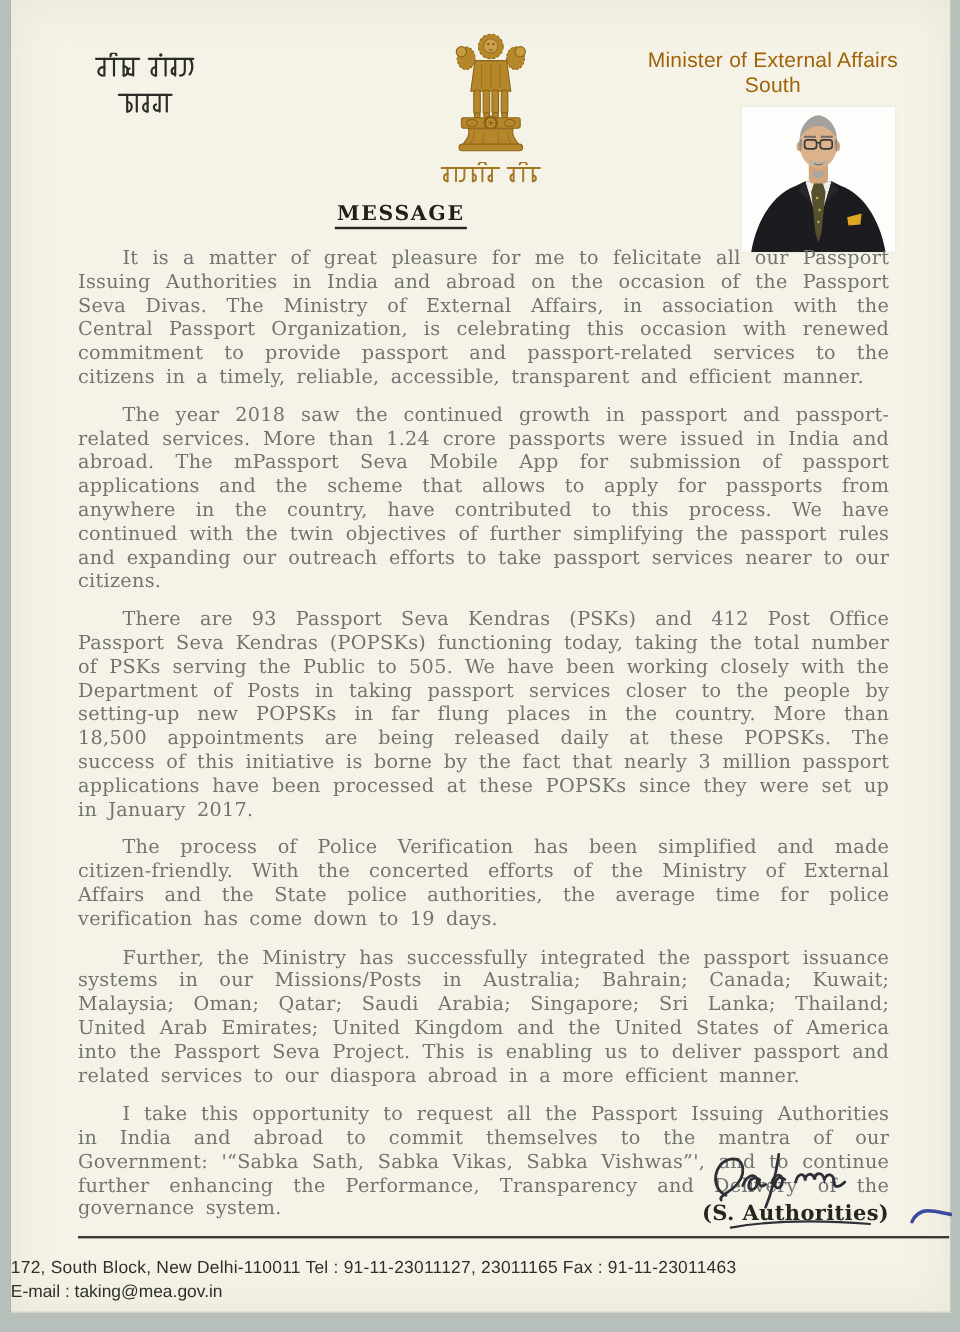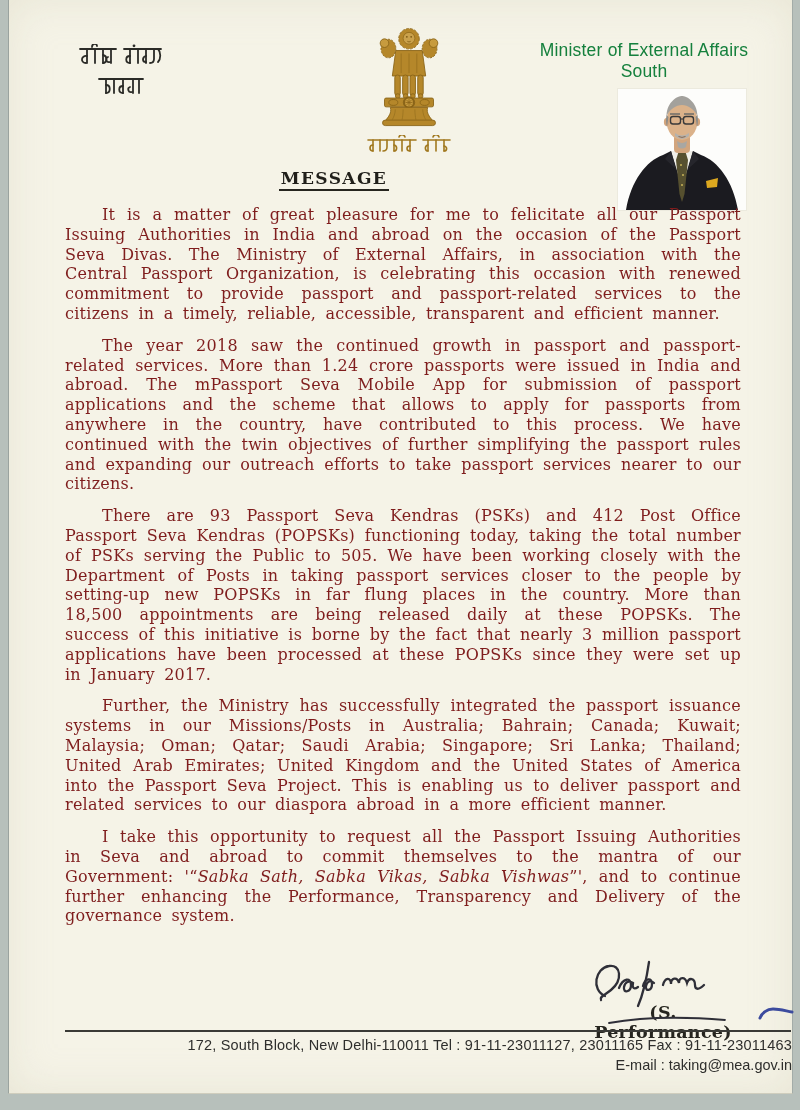--- a/index.html
+++ b/index.html
@@ -9,42 +9,42 @@
   .paper{position:absolute;left:8px;top:0;width:783px;height:1093px;
          background:#f5f3e7;border-left:1px solid #9aa39f;border-right:1px solid #a3aca8;
          border-bottom:1px solid #cfcdbd;box-shadow:inset 0 0 40px rgba(210,205,180,.35);}
   
   .hindi-left{position:absolute;left:62px;top:44px;width:100px;text-align:center;}
   .hindi-left svg{display:block;margin:0 auto;}
   .emblem{position:absolute;left:332px;top:24px;width:136px;text-align:center;}
   .emblem svg{display:block;margin:0 auto;}
   .right-head{position:absolute;left:515px;top:40px;width:240px;text-align:center;
               font-family:"Liberation Sans","DejaVu Sans",sans-serif;
-              font-size:17.5px;line-height:21px;color:#15803d;letter-spacing:.2px;}
+              font-size:17.5px;line-height:21px;color:#a16207;letter-spacing:.2px;}
   .photo{position:absolute;left:609px;top:89px;width:128px;height:121px;background:#fdfdfb;
          box-shadow:0 0 0 1px #eceade;}
   
   .title-wrap{position:absolute;left:0;top:168px;width:624px;text-align:center;}
   .title{display:inline-block;transform:translateX(13px);font-weight:bold;font-size:17px;
          letter-spacing:1.4px;color:#201f1a;border-bottom:2.2px solid #26251f;padding:0 2px 1px 2px;}
   
-  .body{position:absolute;left:56px;top:205px;width:676px;color:#7f1d1d;}
+  .body{position:absolute;left:56px;top:205px;width:676px;color:#737373;}
   .body p{margin:0 0 12px 0;text-indent:37px;text-align:justify;font-size:16px;
           line-height:19.8px;letter-spacing:.25px;word-spacing:4px;}
-  .it{font-style:italic;}
+  .it{}
   
   .sig{position:absolute;left:578px;top:958px;}
   .sig-name{position:absolute;left:570px;top:1002px;width:168px;text-align:center;
             font-weight:bold;font-size:17.5px;color:#26251f;letter-spacing:.3px;}
   .sig-strike{position:absolute;left:28px;top:10px;width:120px;height:16px;pointer-events:none;}
   .bluemark{position:absolute;left:748px;top:1005px;}
   
   .rule{position:absolute;left:56px;top:1030px;width:726px;border-top:2px solid #3a3a36;}
-  .footer-line{position:absolute;left:0;width:783px;text-align:right;
-               font-family:"Liberation Sans","DejaVu Sans",sans-serif;color:#2e2e2c;}
+  .footer-line{position:absolute;left:0;width:783px;text-align:left;
+               font-family:"Liberation Sans","DejaVu Sans",sans-serif;color:#2e2e2c;margin-top:12px;}
   .f1{top:1037px;font-size:14.5px;letter-spacing:.2px;}
   .f2{top:1057px;font-size:14.5px;}
 </style>
 </head>
 <body>
 
 <div class="scan">
   <div class="paper">
 
     <div class="hindi-left">
@@ -175,35 +175,36 @@
     </div>
 
     <div class="title-wrap">
       <span class="title">MESSAGE</span>
     </div>
 
     <div class="body">
       <p>It is a matter of great pleasure for me to felicitate all our Passport Issuing Authorities in India and abroad on the occasion of the Passport Seva Divas. The Ministry of External Affairs, in association with the Central Passport Organization, is celebrating this occasion with renewed commitment to provide passport and passport-related services to the citizens in a timely, reliable, accessible, transparent and efficient manner.</p>
       <p>The year 2018 saw the continued growth in passport and passport-related services. More than 1.24 crore passports were issued in India and abroad. The mPassport Seva Mobile App for submission of passport applications and the scheme that allows to apply for passports from anywhere in the country, have contributed to this process. We have continued with the twin objectives of further simplifying the passport rules and expanding our outreach efforts to take passport services nearer to our citizens.</p>
       <p>There are 93 Passport Seva Kendras (PSKs) and 412 Post Office Passport Seva Kendras (POPSKs) functioning today, taking the total number of PSKs serving the Public to 505. We have been working closely with the Department of Posts in taking passport services closer to the people by setting-up new POPSKs in far flung places in the country. More than 18,500 appointments are being released daily at these POPSKs. The success of this initiative is borne by the fact that nearly 3 million passport applications have been processed at these POPSKs since they were set up in January 2017.</p>
+      <p>The process of Police Verification has been simplified and made citizen-friendly. With the concerted efforts of the Ministry of External Affairs and the State police authorities, the average time for police verification has come down to 19 days.</p>
       <p>Further, the Ministry has successfully integrated the passport issuance systems in our Missions/Posts in Australia; Bahrain; Canada; Kuwait; Malaysia; Oman; Qatar; Saudi Arabia; Singapore; Sri Lanka; Thailand; United Arab Emirates; United Kingdom and the United States of America into the Passport Seva Project. This is enabling us to deliver passport and related services to our diaspora abroad in a more efficient manner.</p>
-      <p><span>I take this opportunity to request all the Passport Issuing Authorities in Seva and abroad to commit themselves to the mantra of our Government: '“</span><span class="it">Sabka Sath, Sabka Vikas, Sabka Vishwas</span><span>”', and to continue further enhancing the Performance, Transparency and Delivery of the governance system.</span></p>
+      <p><span>I take this opportunity to request all the Passport Issuing Authorities in India and abroad to commit themselves to the mantra of our Government: '“</span><span class="it">Sabka Sath, Sabka Vikas, Sabka Vishwas</span><span>”', and to continue further enhancing the Performance, Transparency and Delivery of the governance system.</span></p>
     </div>
 
     <svg class="sig" width="142" height="50" viewBox="0 0 142 50" role="img">
       <g fill="none" stroke="#2f2f38" stroke-width="2.3" stroke-linecap="round">
         <path d="M18 38 C4 32 8 10 22 8 C34 6 36 22 24 32 C18 37 12 39 14 42"></path>
         <path d="M32 30 C36 20 44 19 44 27 C44 34 36 36 37 29 C38 24 42 22 46 25 C45 30 47 32 51 29"></path>
         <path d="M56 28 C58 20 65 19 65 26 C65 33 58 34 59 28 C60 23 64 22 67 25"></path>
         <path d="M76 27 C78 19 84 19 84 26 C84 20 90 18 92 25 C92 19 98 18 100 25 C102 19 108 20 108 27 C108 32 112 32 117 27"></path>
         <path d="M62 4 C60 18 57 34 51 48"></path>
       </g>
     </svg>
     <div class="sig-name">
-      <span>(S. Performance)</span>
+      <span>(S. Authorities)</span>
       <svg class="sig-strike" viewBox="0 0 120 16">
         <path d="M2 11 C30 6 70 4 118 8" fill="none" stroke="#2f2f38" stroke-width="1.8" stroke-linecap="round"></path>
       </svg>
     </div>
 
     <svg class="bluemark" width="38" height="18" viewBox="0 0 38 18">
       <path d="M3 13 C5 8 10 4 16 4 C23 4 29 6 35 7" fill="none" stroke="#3c4b9e" stroke-width="3" stroke-linecap="round"></path>
     </svg>
 
     <div class="rule"></div>

